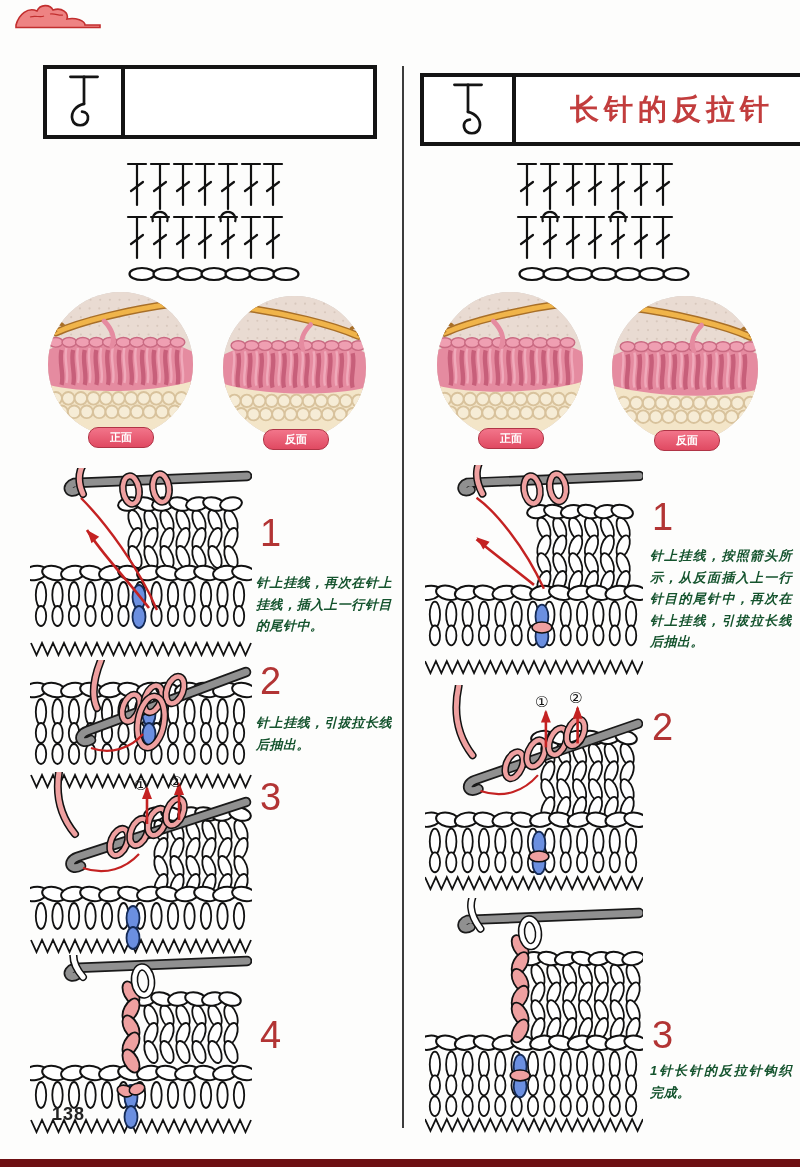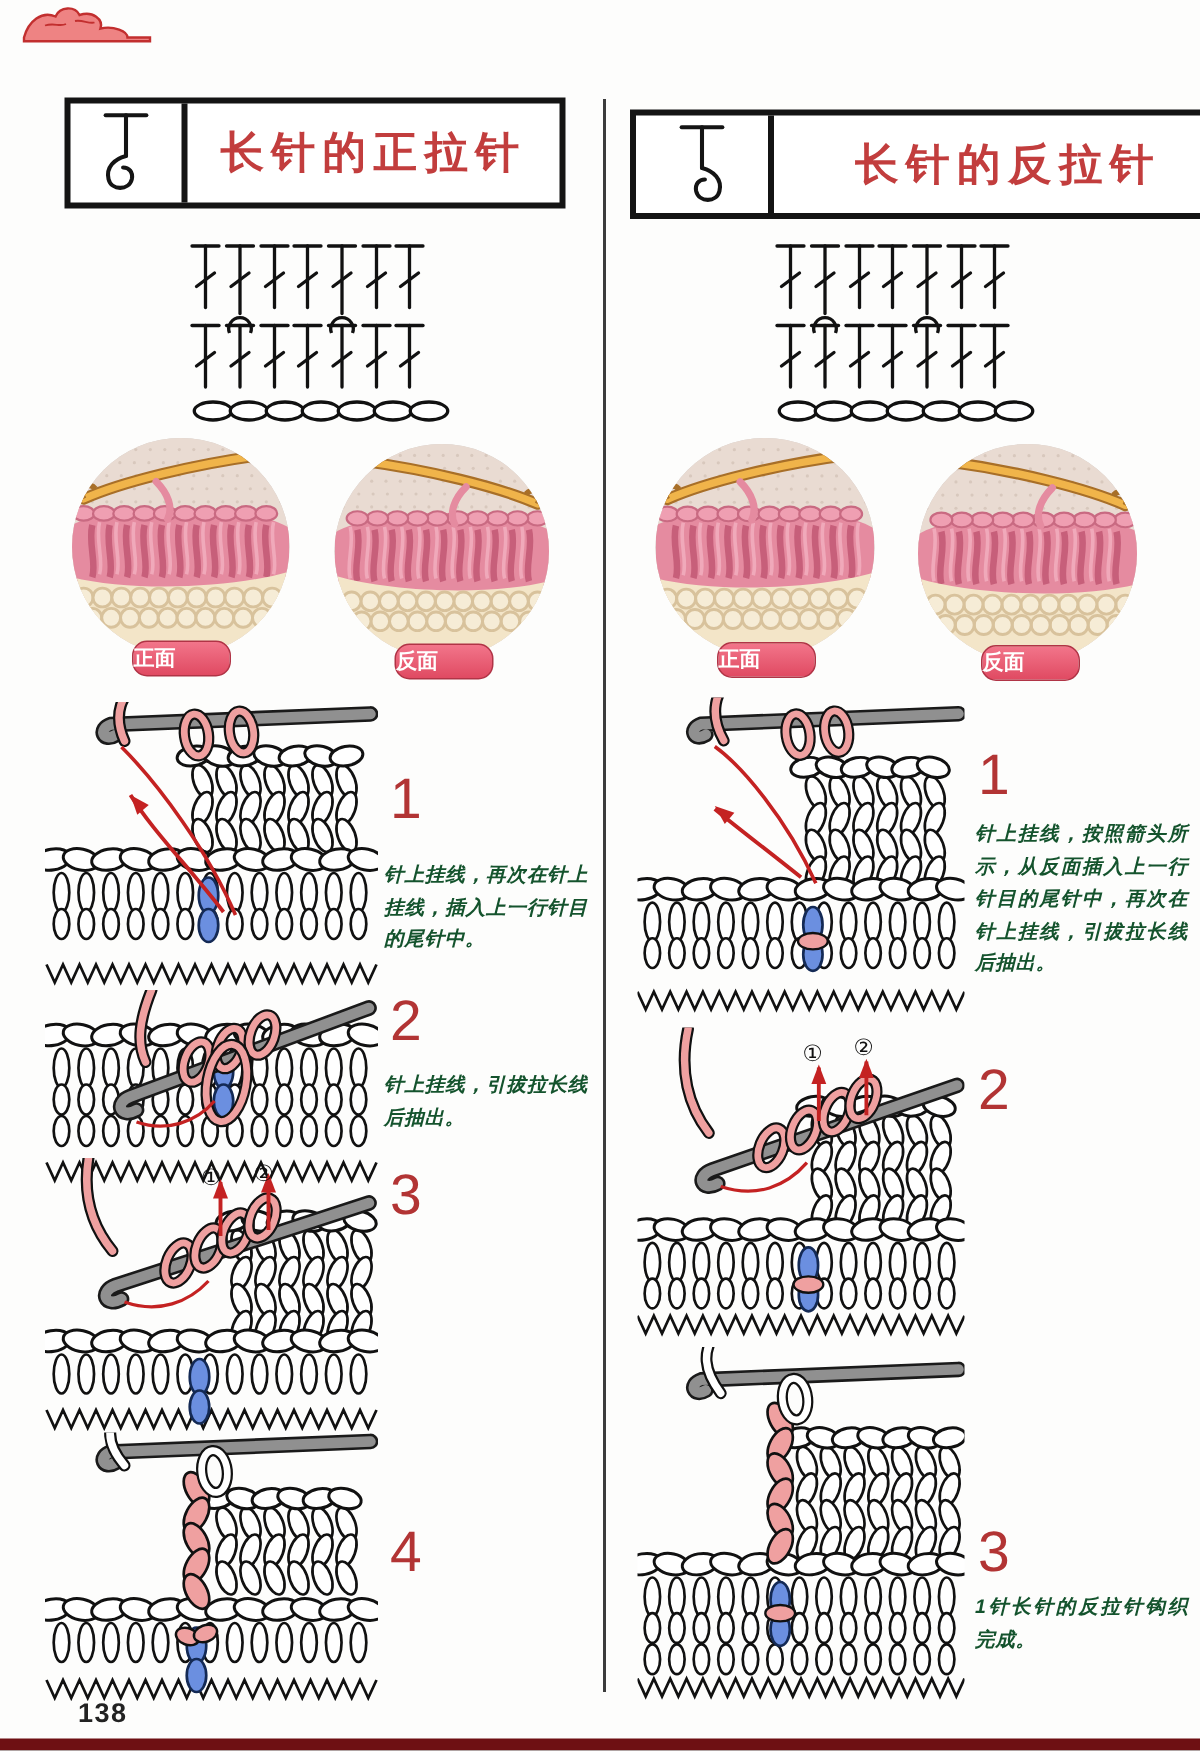--- a/index.html
+++ b/index.html
@@ -8,21 +8,21 @@
   .abs{position:absolute;}
   
   .titleBox{display:flex;align-items:stretch;background:#fff;border:4px solid #141414;box-sizing:border-box;}
   .symCell{width:74px;border-right:4px solid #141414;display:flex;align-items:center;justify-content:center;}
   .titleCell{flex:1;display:flex;align-items:center;justify-content:center;}
   .titleText{color:#c23d3d;font-size:29px;font-weight:700;letter-spacing:5px;}
   
   .chart svg,.illus svg,.photo svg{display:block;width:100%;height:100%;}
   .photo{border-radius:50%;overflow:hidden;box-shadow:inset 0 0 10px rgba(60,30,20,.45);}
   .pill{background:linear-gradient(#f2758a,#e04a62);border:1px solid #b03446;border-radius:10px;
-        color:#fff;font-size:14px;font-weight:700;padding:2px 0;width:64px;z-index:5;}
+        color:#fff;font-size:11px;font-weight:700;text-align:center;padding:2px 0;width:64px;z-index:5;}
   .num{font-size:38px;color:#b23434;line-height:1;}
   .stepText{font-size:13px;line-height:1.66;font-weight:600;color:#14532d;letter-spacing:.5px;text-align:justify;font-style:italic;}
   .loopLabel{position:absolute;font-size:15px;color:#111;font-weight:400;z-index:6;}
   .divider{background:#3c3c3c;}
   .pageNum{font-size:18px;font-weight:700;color:#222;letter-spacing:1px;}
   .bottomBar{background:#6e1013;}
 </style>
 </head>
 <body>
 
@@ -38,23 +38,20 @@
   <div class="abs titleBox" style="left:43px;top:65px;width:334px;height:74px;">
     <div class="symCell">
       <svg width="44" height="62" viewBox="0 0 44 64">
         <g fill="none" stroke="#141414" stroke-width="2.8" stroke-linecap="round">
           <path d="M8,6 L36,6"></path>
             <path d="M22,6 L22,34"></path>
           <path d="M22,34 C14,36 8,42 10,50 C12,58 24,58 26,50 C27,45 24,42 20,42"></path>
         </g>
       </svg>
     </div>
-    <div class="titleCell">
-        <span class="titleText">长针的正拉针</span>
-      </div>
   </div>
 
   <div class="abs chart" style="left:100px;top:150px;width:230px;height:140px;">
       <svg viewBox="0 0 230 140">
         <ellipse cx="42" cy="124" rx="12.5" ry="6" fill="#fff" stroke="#111" stroke-width="2.2"></ellipse>
         <ellipse cx="66" cy="124" rx="12.5" ry="6" fill="#fff" stroke="#111" stroke-width="2.2"></ellipse>
         <ellipse cx="90" cy="124" rx="12.5" ry="6" fill="#fff" stroke="#111" stroke-width="2.2"></ellipse>
         <ellipse cx="114" cy="124" rx="12.5" ry="6" fill="#fff" stroke="#111" stroke-width="2.2"></ellipse>
         <ellipse cx="138" cy="124" rx="12.5" ry="6" fill="#fff" stroke="#111" stroke-width="2.2"></ellipse>
         <ellipse cx="162" cy="124" rx="12.5" ry="6" fill="#fff" stroke="#111" stroke-width="2.2"></ellipse>
@@ -1341,15 +1338,15 @@
         <path d="M46,28 C38,33 34,24 43,21 L216,14" fill="none" stroke="#909090" stroke-width="7" stroke-linecap="round"></path>
         <ellipse cx="106" cy="34" rx="8.5" ry="14" fill="none" stroke="#111" stroke-width="7.5" transform="rotate(-6 106 34)"></ellipse>
         <ellipse cx="106" cy="34" rx="8.5" ry="14" fill="none" stroke="#fff" stroke-width="4.5" transform="rotate(-6 106 34)"></ellipse>
         <path d="M56,30 C44,14 44,2 52,-10" fill="none" stroke="#111" stroke-width="8" stroke-linecap="round"></path>
         <path d="M56,30 C44,14 44,2 52,-10" fill="none" stroke="#fff" stroke-width="5" stroke-linecap="round"></path>
       </svg>
     </div>
   <div class="abs num" style="left:652px;top:1016px;">3</div>
   <div class="abs stepText" style="left:650px;top:1060px;width:142px;">1针长针的反拉针钩织完成。</div>
 
-  <div class="abs pageNum" style="left:52px;top:1132px;">138</div>
+  <div class="abs pageNum" style="left:52px;top:1104px;">138</div>
   <div class="abs bottomBar" style="left:0;top:1159px;width:800px;height:8px;"></div>
 </div>
 
 </body></html>

